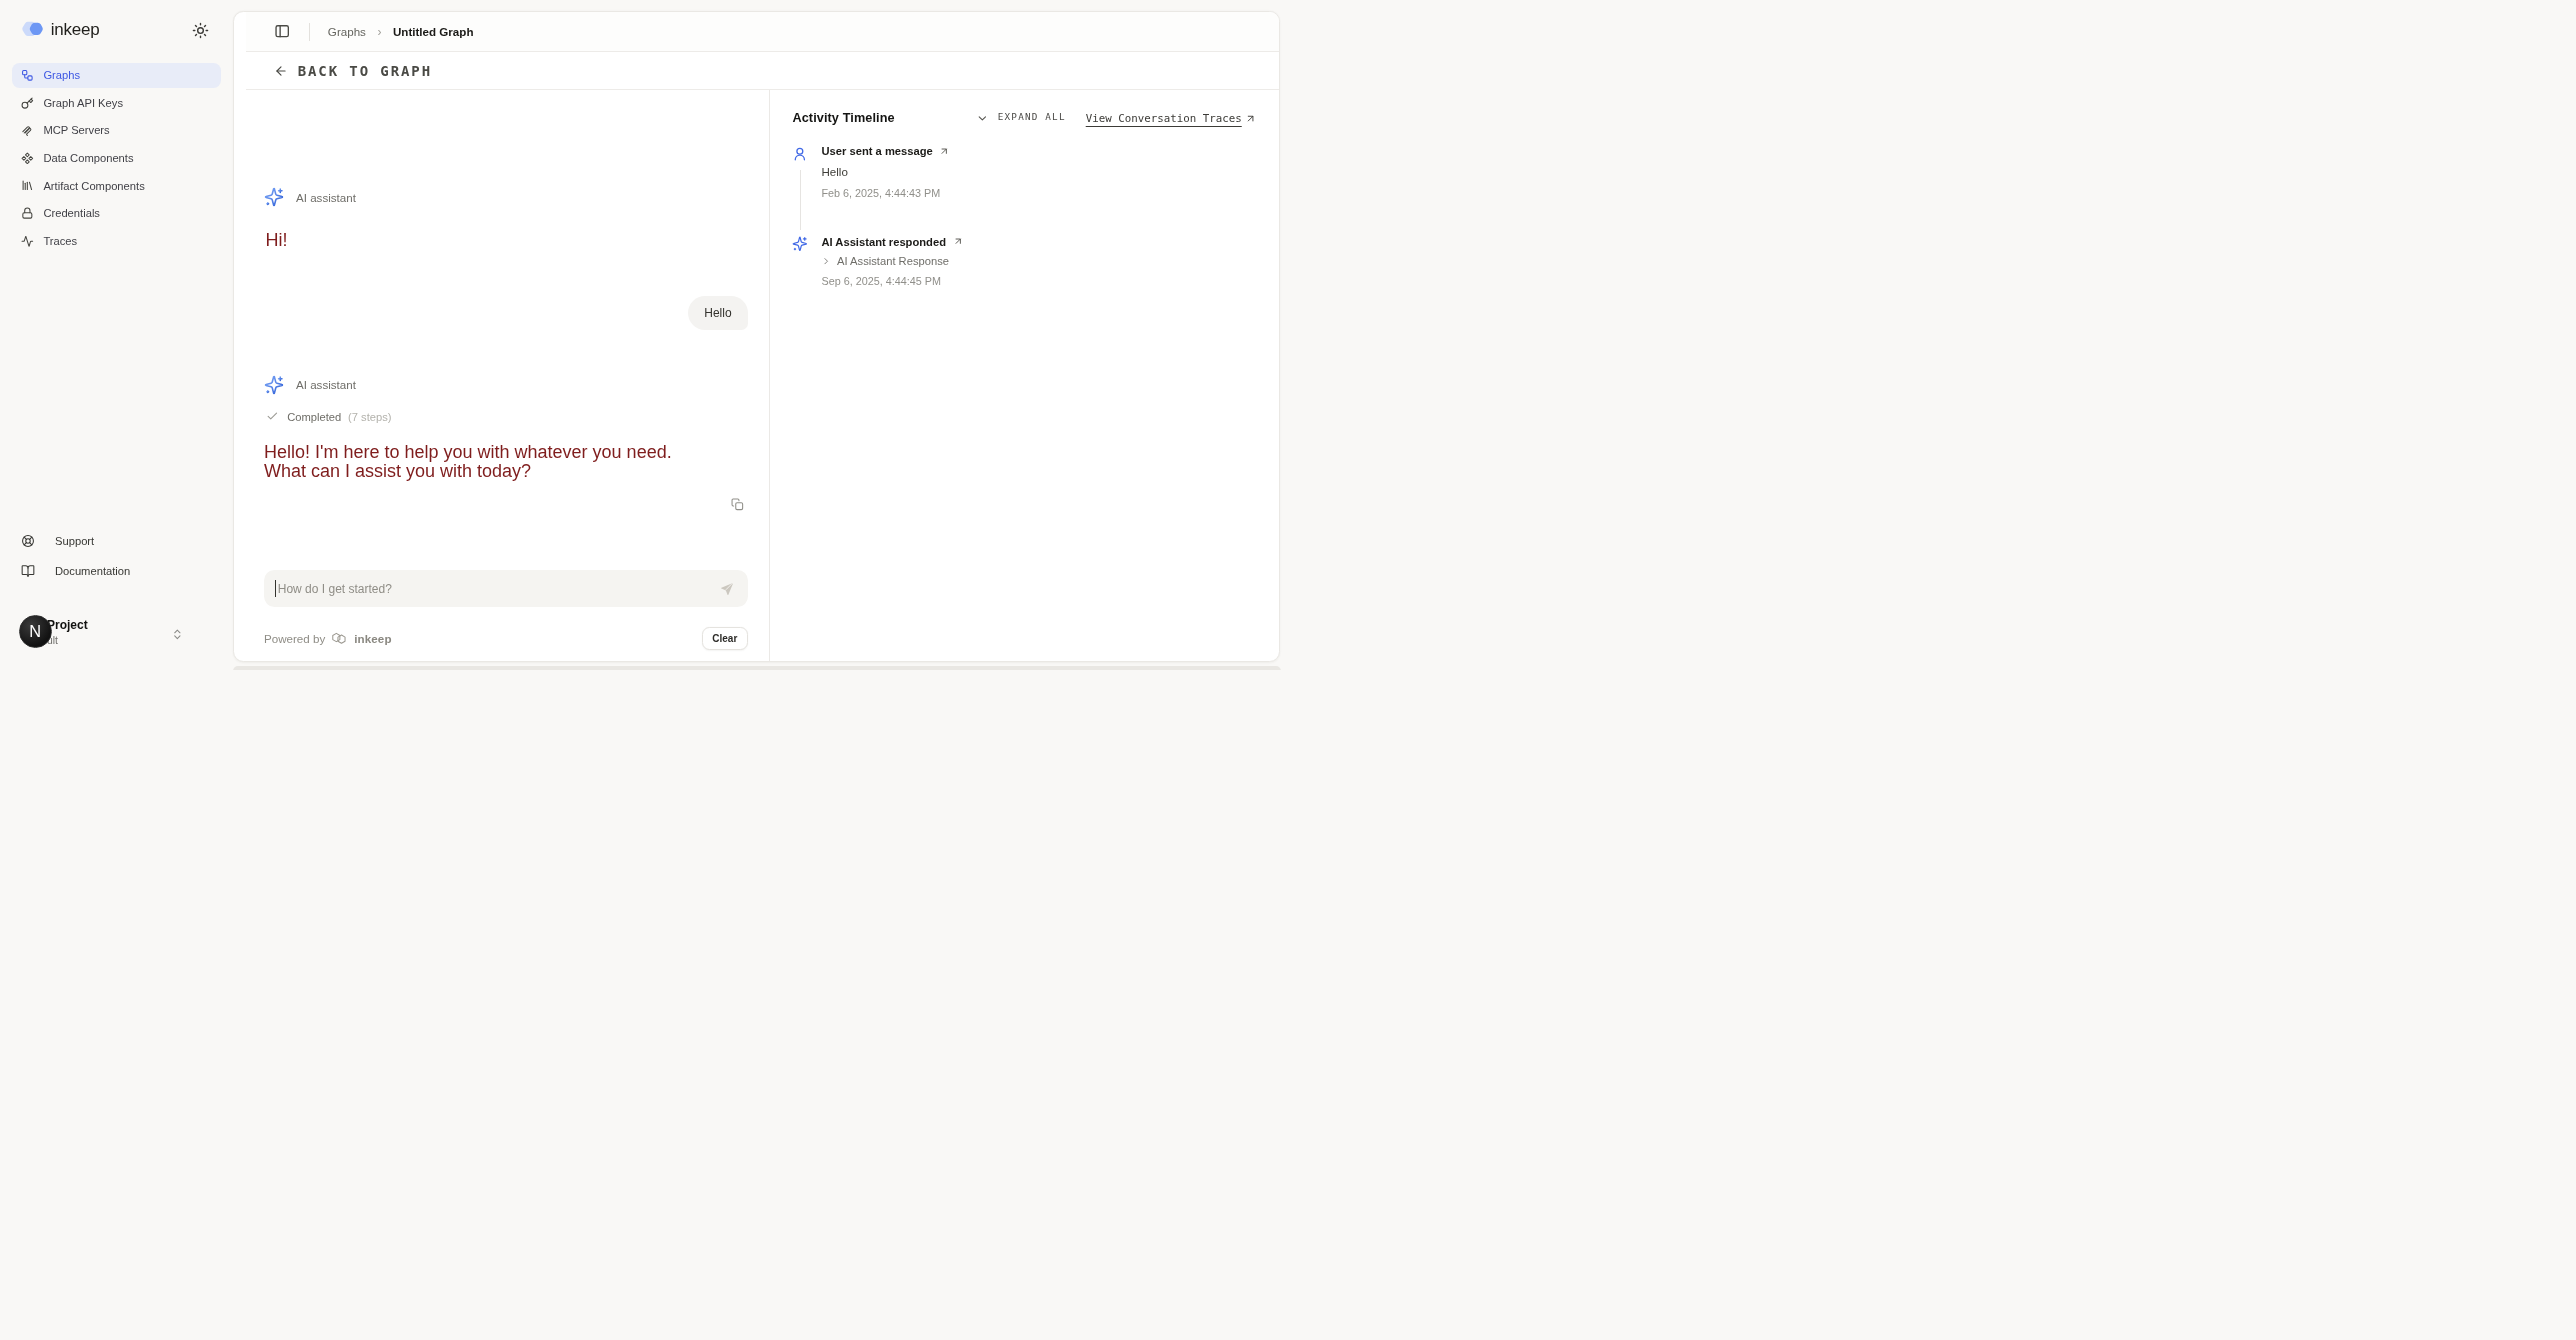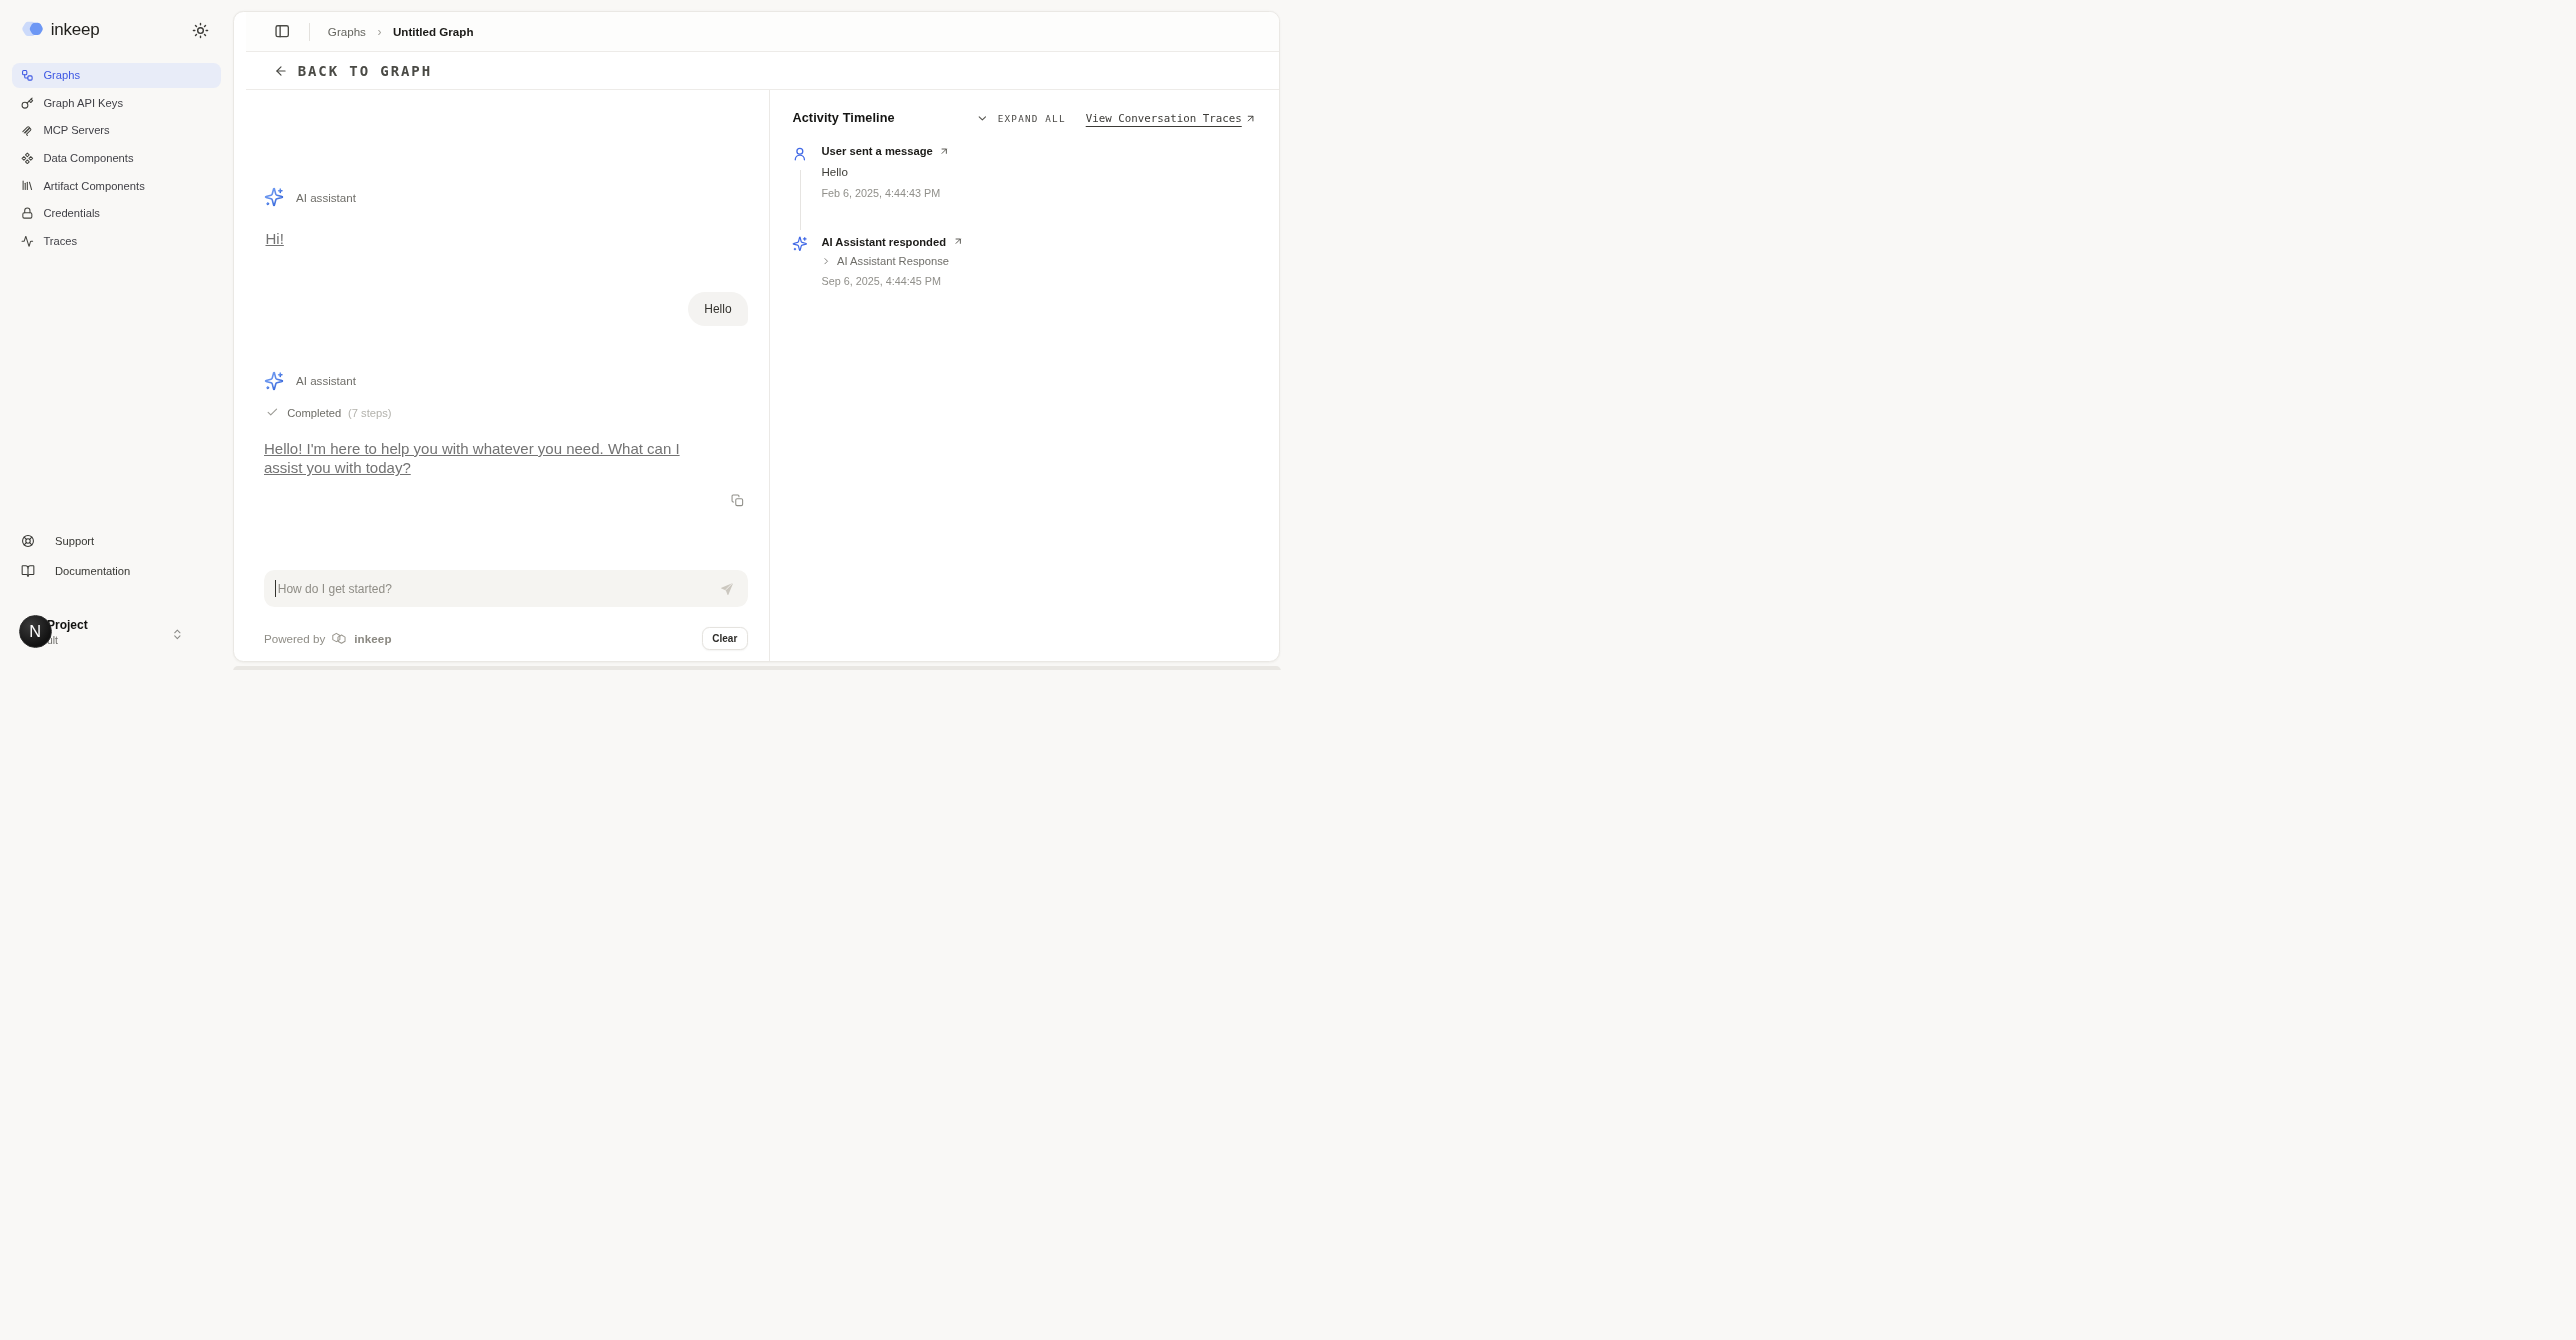--- a/index.html
+++ b/index.html
@@ -53,21 +53,21 @@
   .back-label { margin-left:9.7px; font-size:14px; letter-spacing:1.9px; color:#4a4a45; font-weight:700; }
 
   .content { display:flex; height:571px; }
 
   
   .chat { width:523px; position:relative; padding:0 21px 0 18px; }
   .ai-row { display:flex; align-items:center; gap:12px; }
   .ai-row.first { margin-top:97px; }
   .ai-row.second { margin-top:45px; }
   .ai-label { font-size:11.6px; color:#6f6e69; }
-  .msg { font-size:15px; color:#737373;text-decoration:underline; }
+  .msg { font-size:18px; color:#7f1d1d; }
   .msg.hi { margin-top:23px; margin-left:1.5px; }
   .bubble-row { display:flex; justify-content:flex-end; margin-top:45px; }
   .bubble { background:#f4f3f1; border-radius:19.4px 19.4px 7.5px 19.4px; padding:9.7px 16.4px; font-size:12px; color:#33322d; }
   .status-row { display:flex; align-items:center; margin-top:15.7px; margin-left:1.5px; }
   .status-check { color:#9b9a94; }
   .status-label { margin-left:9px; font-size:11.2px; color:#6e6d67; }
   .status-steps { margin-left:6.7px; font-size:11.2px; color:#b3b2ac; }
   .msg.long { margin-top:20px; max-width:444px; line-height:19.4px; }
   .copy-row { display:flex; justify-content:flex-end; margin-top:16.4px; margin-right:4.5px; }
   .copy-btn { color:#8f8e88; background:none; border:none; cursor:pointer; }
@@ -80,21 +80,21 @@
   .send-btn { color:#cbc7bf; background:none; border:none; cursor:pointer; }
   .chat-footer { position:absolute; left:18px; right:21px; bottom:9.7px; height:26px; display:flex; align-items:center; }
   .powered { display:flex; align-items:center; gap:6px; color:#8f8d86; font-size:11.6px; cursor:pointer; }
   .powered-brand { color:#8a8881; font-weight:600; letter-spacing:0.1px; }
   .clear-btn { margin-left:auto; height:23px; padding:0 9.7px; background:#fff; border:0.7px solid #e5e3df;
     border-radius:7.5px; font-size:10px; font-weight:650; color:#2c2b28; cursor:pointer;
     box-shadow:0 0.7px 1.5px rgba(40,35,25,.05); font-family:"Liberation Sans", sans-serif; }
 
   
   .timeline { flex:1; border-left:0.7px solid #ebe9e6; padding:21px 22.4px 0 22.4px; position:relative; }
-  .tl-header { display:flex; align-items:center; }
+  .tl-header { display:flex; }
   .tl-title { font-size:12.7px; font-weight:650; color:#141412; letter-spacing:0.1px; }
   .tl-collapse { margin-left:auto; color:#55544f; cursor:pointer; background:none; border:none; }
   .tl-expand { margin-left:9px; font-size:9.3px; letter-spacing:1.2px; color:#4a4946; cursor:pointer; }
   .tl-link { margin-left:20px; display:flex; align-items:center; gap:3.7px; cursor:pointer; color:#3c3b37; }
   .tl-link-text { font-size:10.8px; text-decoration:underline; text-underline-offset:3.7px; text-decoration-thickness:1.1px; }
   .tl-entries { margin-top:20px; }
   .tl-entry { display:flex; gap:12.7px; position:relative; }
   .tl-entry.first { margin-bottom:37px; }
   .tl-icon { width:16.4px; color:#4169e6; flex-shrink:0; padding-top:0.7px; }
   .tl-connector { position:absolute; left:7.5px; top:24.6px; bottom:-31px; width:1.1px; background:#e6e4e1; }

